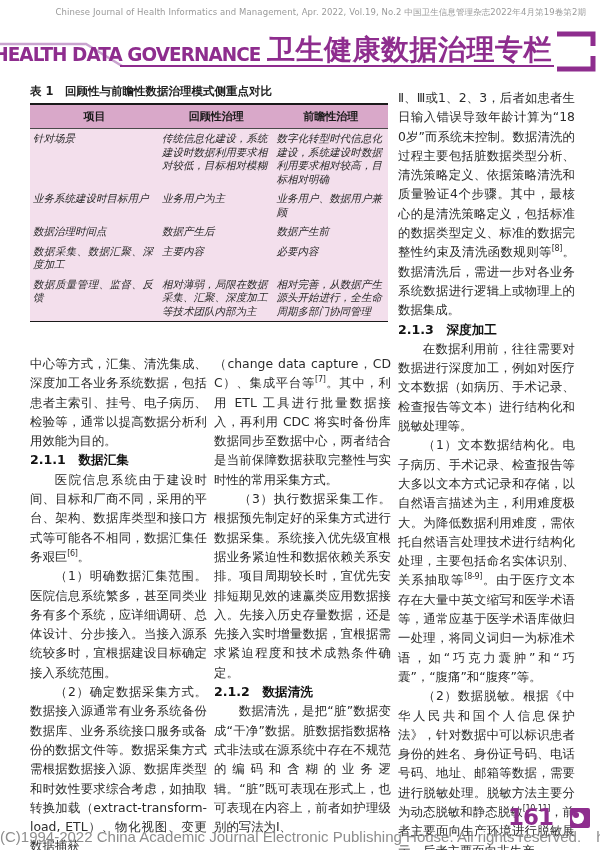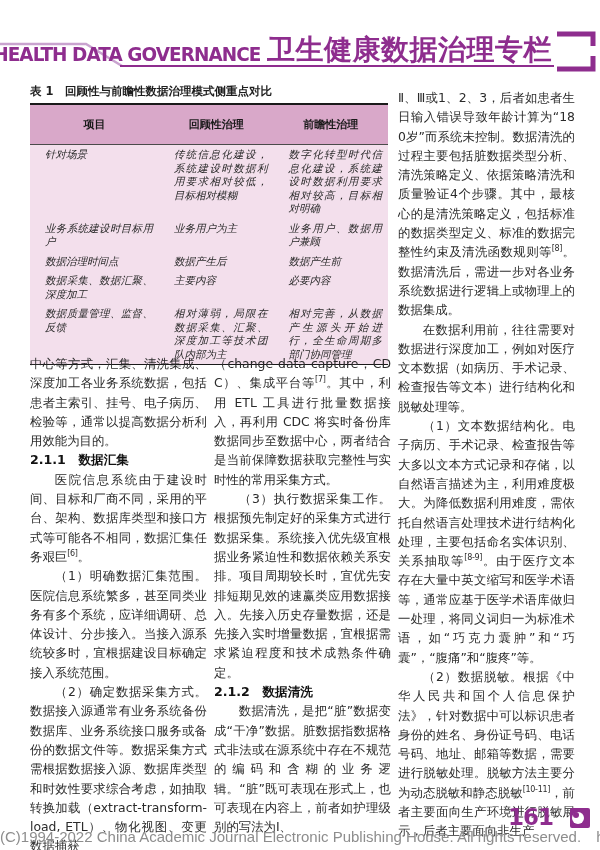--- a/index.html
+++ b/index.html
@@ -19,25 +19,25 @@
     display:flex;align-items:flex-end;gap:7px;white-space:nowrap;color:#8e2d8e;
   }
   .banner-en{font-size:20px;font-weight:800;letter-spacing:-1px;line-height:1;transform:scaleX(.92);transform-origin:right bottom;}
   .banner-zh{font-size:28px;font-weight:bold;line-height:1;letter-spacing:0.5px;}
   
   .tablewrap{position:absolute;left:30px;top:84px;width:358px;}
   .t1-caption{text-align:left;font-size:11.5px;font-weight:bold;color:#1e1e1e;margin:0 0 4px 0;}
   table.t1{width:100%;border-collapse:collapse;border-top:2px solid #1a1a1a;border-bottom:1.6px solid #1a1a1a;}
   table.t1 th{
     background:#d9a8c9;font-size:11px;font-weight:bold;color:#1a1a1a;
-    padding:12px 2px;border-bottom:1px solid #4a4a4a;
+    padding:4px 2px;border-bottom:1px solid #4a4a4a;
   }
   table.t1 td{
     background:#f3dfec;font-size:10.5px;line-height:13.5px;color:#2a2a2a;
-    padding:3px 6px 3px 15px;vertical-align:top;font-style:italic;text-align:justify;word-break:break-all;
+    padding:3px 6px 3px 3px;vertical-align:top;font-style:italic;text-align:justify;word-break:break-all;
   }
   table.t1 col.c1{width:36%;} table.t1 col.c2{width:32%;} table.t1 col.c3{width:32%;}
   
   .col{position:absolute;width:177px;}
   #col-left{left:30px;top:354px;}
   #col-mid{left:214px;top:354px;}
   #col-right{left:398px;top:88px;}
   .bp{margin:0;font-size:12.4px;line-height:19.3px;color:#2b2b2b;text-align:justify;word-break:break-all;}
   .ind{text-indent:2em;}
   .sec-h{font-weight:bold;font-size:12.6px;line-height:19.3px;color:#111;margin:0;}
@@ -55,20 +55,21 @@
   }
   .pagenum-icon .dot{
     position:absolute;left:3px;top:4px;width:6px;height:6px;background:#8e2d8e;border-radius:50%;
   }
 </style>
 </head>
 <body>
 
 <div class="page">
 
+  <div class="journal-line">Chinese Journal of Health Informatics and Management, Apr. 2022, Vol.19, No.2 中国卫生信息管理杂志2022年4月第19卷第2期</div>
 
   <svg class="banner-svg" viewBox="0 0 600 50" aria-hidden="true">
     <polyline points="0,18 86,18 122,40" fill="none" stroke="#c9a3cf" stroke-width="2.5"></polyline>
     <line x1="120" y1="40" x2="554" y2="40" stroke="#8e2d8e" stroke-width="2"></line>
     <path d="M557,8 H593 V20" fill="none" stroke="#8e2d8e" stroke-width="5"></path>
     <path d="M593,30 V43 H557" fill="none" stroke="#8e2d8e" stroke-width="5"></path>
   </svg>
   <div class="banner-text">
     <span class="banner-en">HEALTH DATA GOVERNANCE</span>
     <span class="banner-zh">卫生健康数据治理专栏</span>
@@ -127,20 +128,21 @@
       <p class="bp ind">（2）确定数据采集方式。数据接入源通常有业务系统备份数据库、业务系统接口服务或备份的数据文件等。数据采集方式需根据数据接入源、数据库类型和时效性要求综合考虑，如抽取转换加载（extract-transform-load, ETL）、物化视图、变更数据捕获</p>
     </div>
   <div class="col" id="col-mid">
       <p class="bp">（change data capture，CDC）、集成平台等<sup class="ref">[7]</sup>。其中，利用 ETL 工具进行批量数据接入，再利用 CDC 将实时备份库数据同步至数据中心，两者结合是当前保障数据获取完整性与实时性的常用采集方式。</p>
       <p class="bp ind">（3）执行数据采集工作。根据预先制定好的采集方式进行数据采集。系统接入优先级宜根据业务紧迫性和数据依赖关系安排。项目周期较长时，宜优先安排短期见效的速赢类应用数据接入。先接入历史存量数据，还是先接入实时增量数据，宜根据需求紧迫程度和技术成熟条件确定。</p>
       <div class="sec-h">2.1.2　数据清洗</div>
       <p class="bp ind">数据清洗，是把“脏”数据变成“干净”数据。脏数据指数据格式非法或在源系统中存在不规范的编码和含糊的业务逻辑。“脏”既可表现在形式上，也可表现在内容上，前者如护理级别的写法为Ⅰ、</p>
     </div>
   <div class="col" id="col-right">
       <p class="bp">Ⅱ、Ⅲ或1、2、3，后者如患者生日输入错误导致年龄计算为“180岁”而系统未控制。数据清洗的过程主要包括脏数据类型分析、清洗策略定义、依据策略清洗和质量验证4个步骤。其中，最核心的是清洗策略定义，包括标准的数据类型定义、标准的数据完整性约束及清洗函数规则等<sup class="ref">[8]</sup>。数据清洗后，需进一步对各业务系统数据进行逻辑上或物理上的数据集成。</p>
+      <div class="sec-h">2.1.3　深度加工</div>
       <p class="bp ind">在数据利用前，往往需要对数据进行深度加工，例如对医疗文本数据（如病历、手术记录、检查报告等文本）进行结构化和脱敏处理等。</p>
       <p class="bp ind">（1）文本数据结构化。电子病历、手术记录、检查报告等大多以文本方式记录和存储，以自然语言描述为主，利用难度极大。为降低数据利用难度，需依托自然语言处理技术进行结构化处理，主要包括命名实体识别、关系抽取等<sup class="ref">[8-9]</sup>。由于医疗文本存在大量中英文缩写和医学术语等，通常应基于医学术语库做归一处理，将同义词归一为标准术语，如“巧克力囊肿”和“巧囊”，“腹痛”和“腹疼”等。</p>
       <p class="bp ind">（2）数据脱敏。根据《中华人民共和国个人信息保护法》，针对数据中可以标识患者身份的姓名、身份证号码、电话号码、地址、邮箱等数据，需要进行脱敏处理。脱敏方法主要分为动态脱敏和静态脱敏<sup class="ref">[10-11]</sup>，前者主要面向生产环境进行脱敏展示，后者主要面向非生产</p>
     </div>
 
   <div class="pagenum-wrap">
     <span class="pagenum">161</span>
     <span class="pagenum-icon">
         <span class="ring"></span>
         <span class="dot"></span>

